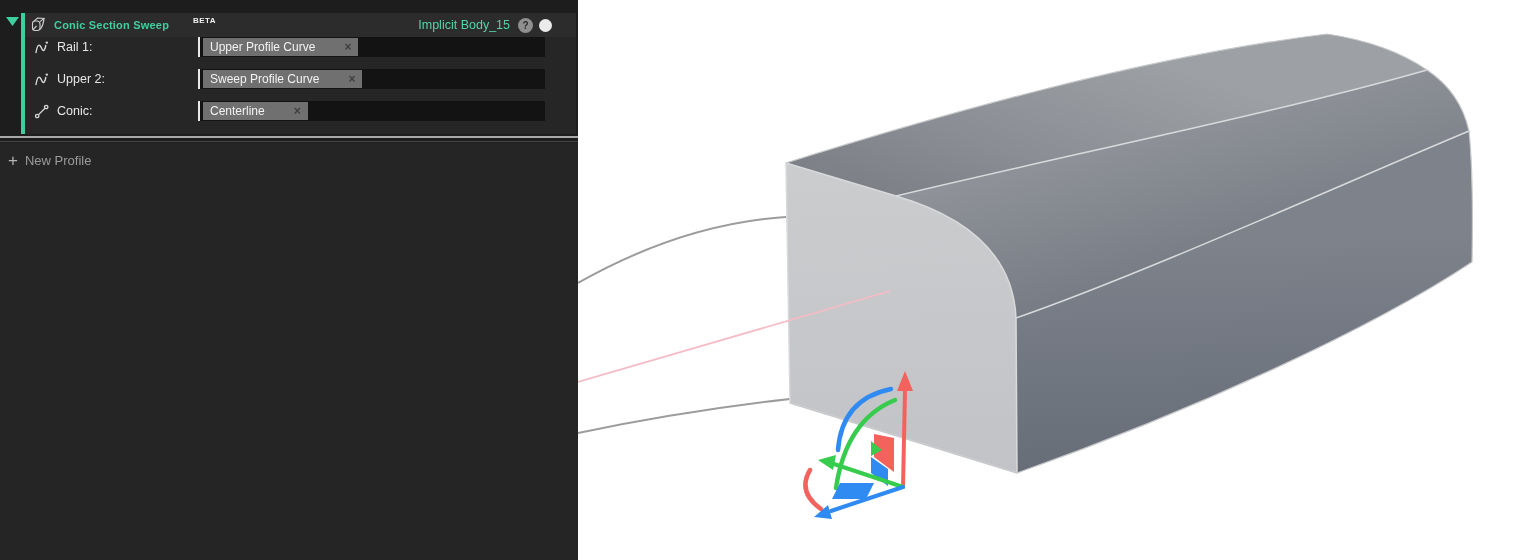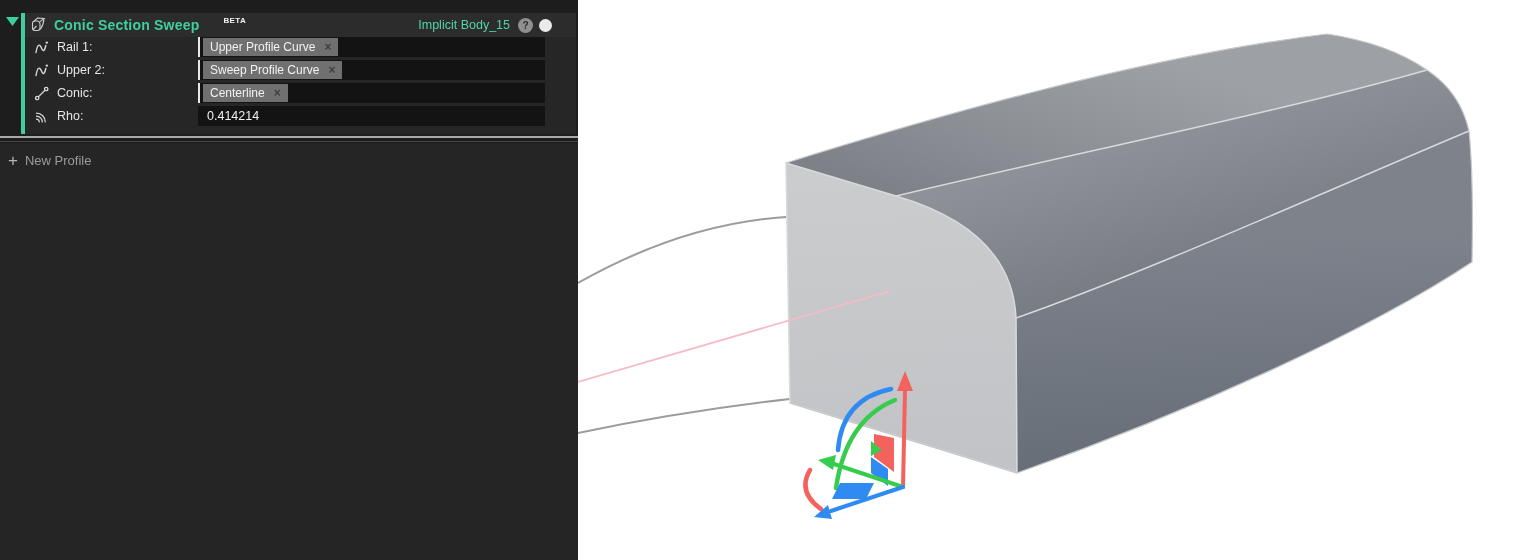--- a/index.html
+++ b/index.html
@@ -11,37 +11,37 @@
   .below-area{position:absolute;left:0;top:143px;right:0;bottom:0;background:#252525;}
   .divider-bright{position:absolute;left:0;top:136px;width:578px;height:2px;background:#a9a9a9;}
   .divider-faint{position:absolute;left:0;top:141px;width:578px;height:1px;background:#454545;}
 
   .collapse-tri{position:absolute;left:6px;top:17px;cursor:pointer;}
   .accent-bar{position:absolute;left:21px;top:13px;width:4px;height:121px;background:#3ecf9f;}
 
   .panel-body{position:absolute;left:25px;top:13px;width:551px;height:121px;background:#262626;}
   .panel-header{display:flex;align-items:center;height:24px;background:#2c2c2c;padding:0 24px 0 4px;}
   .hdr-icon{width:18px;height:18px;display:inline-flex;margin-right:7px;}
-  .title{color:#3ecf9f;font-size:14px;font-weight:700;letter-spacing:.2px;white-space:nowrap;}
+  .title{color:#3ecf9f;font-size:11px;font-weight:700;letter-spacing:.2px;white-space:nowrap;}
   .beta{color:#f2f2f2;font-size:8px;font-weight:700;letter-spacing:.4px;align-self:flex-start;margin:3px 0 0 4px;padding-left:20px;}
   .hdr-spacer{flex:1;}
   .body-name{color:#52d4aa;font-size:12.5px;margin-right:8px;white-space:nowrap;}
   .help-circle{width:15px;height:15px;border-radius:50%;background:#8f8f8f;color:#2b2b2b;
     font-size:10px;font-weight:700;display:inline-flex;align-items:center;justify-content:center;margin-right:6px;cursor:pointer;}
   .toggle-circle{width:13px;height:13px;border-radius:50%;background:#ebebeb;cursor:pointer;}
 
   .rows{padding-top:2px;}
-  .row{display:flex;align-items:center;height:16px;margin-bottom:7px;}
+  .row{display:flex;align-items:center;height:16px;margin-bottom:16px;}
   .row-label{width:173px;display:flex;align-items:center;padding-left:9px;}
   .row-icon{width:16px;height:17px;display:inline-flex;margin-right:7px;}
   .lbl{color:#e6e6e6;font-size:12.5px;}
   .field{width:347px;height:20px;background:#131313;display:flex;align-items:center;position:relative;}
   .chip-accent{position:absolute;left:0;top:0;width:2px;height:20px;background:#e9e9e9;}
   .chip{margin-left:5px;height:17px;background:#707070;color:#f2f2f2;font-size:12px;
-    display:inline-flex;align-items:center;padding:9px 7px;cursor:default;}
+    display:inline-flex;align-items:center;padding:9px 7px;cursor:default;gap:20px;}
   .chip-x{color:#3f3f3f;font-size:12px;font-weight:700;margin-left:9px;cursor:pointer;}
   .val{color:#f0f0f0;font-size:12.5px;padding-left:9px;}
 
   .new-section{position:absolute;left:8px;top:153px;display:flex;align-items:center;color:#9b9b9b;
     font-size:13px;cursor:pointer;}
   .plus{font-size:17px;font-weight:400;margin-right:7px;line-height:14px;color:#b4b4b4;}
 
   
   .viewport{position:absolute;left:578px;top:0;width:944px;height:560px;background:#ffffff;}
   svg{display:block;}
@@ -138,35 +138,20 @@
           </div>
           <div class="field">
             <span class="chip-accent"></span>
             <span class="chip">
               <span>Centerline</span>
               <span class="chip-x">×</span>
             </span>
           </div>
         </div>
 
-        <div class="row">
-          <div class="row-label">
-            <span class="row-icon">
-              <svg width="16" height="17" viewBox="0 0 16 17" fill="none" stroke="#d9d9d9" stroke-width="1.2" stroke-linecap="round">
-                <path d="M5.3,14 A2.8,2.8 0 0 0 2.5,11.2"></path>
-                <path d="M8.3,14 A5.8,5.8 0 0 0 2.5,8.2"></path>
-                <path d="M11.3,14 A8.8,8.8 0 0 0 2.5,5.2"></path>
-              </svg>
-            </span>
-            <span class="lbl">Rho:</span>
-          </div>
-          <div class="field">
-            <span class="val">0.414214</span>
-          </div>
-        </div>
 
       </div>
     </div>
 
     <div class="new-section">
       <span class="plus">+</span>
       <span>New Profile</span>
     </div>
   </div>
 

